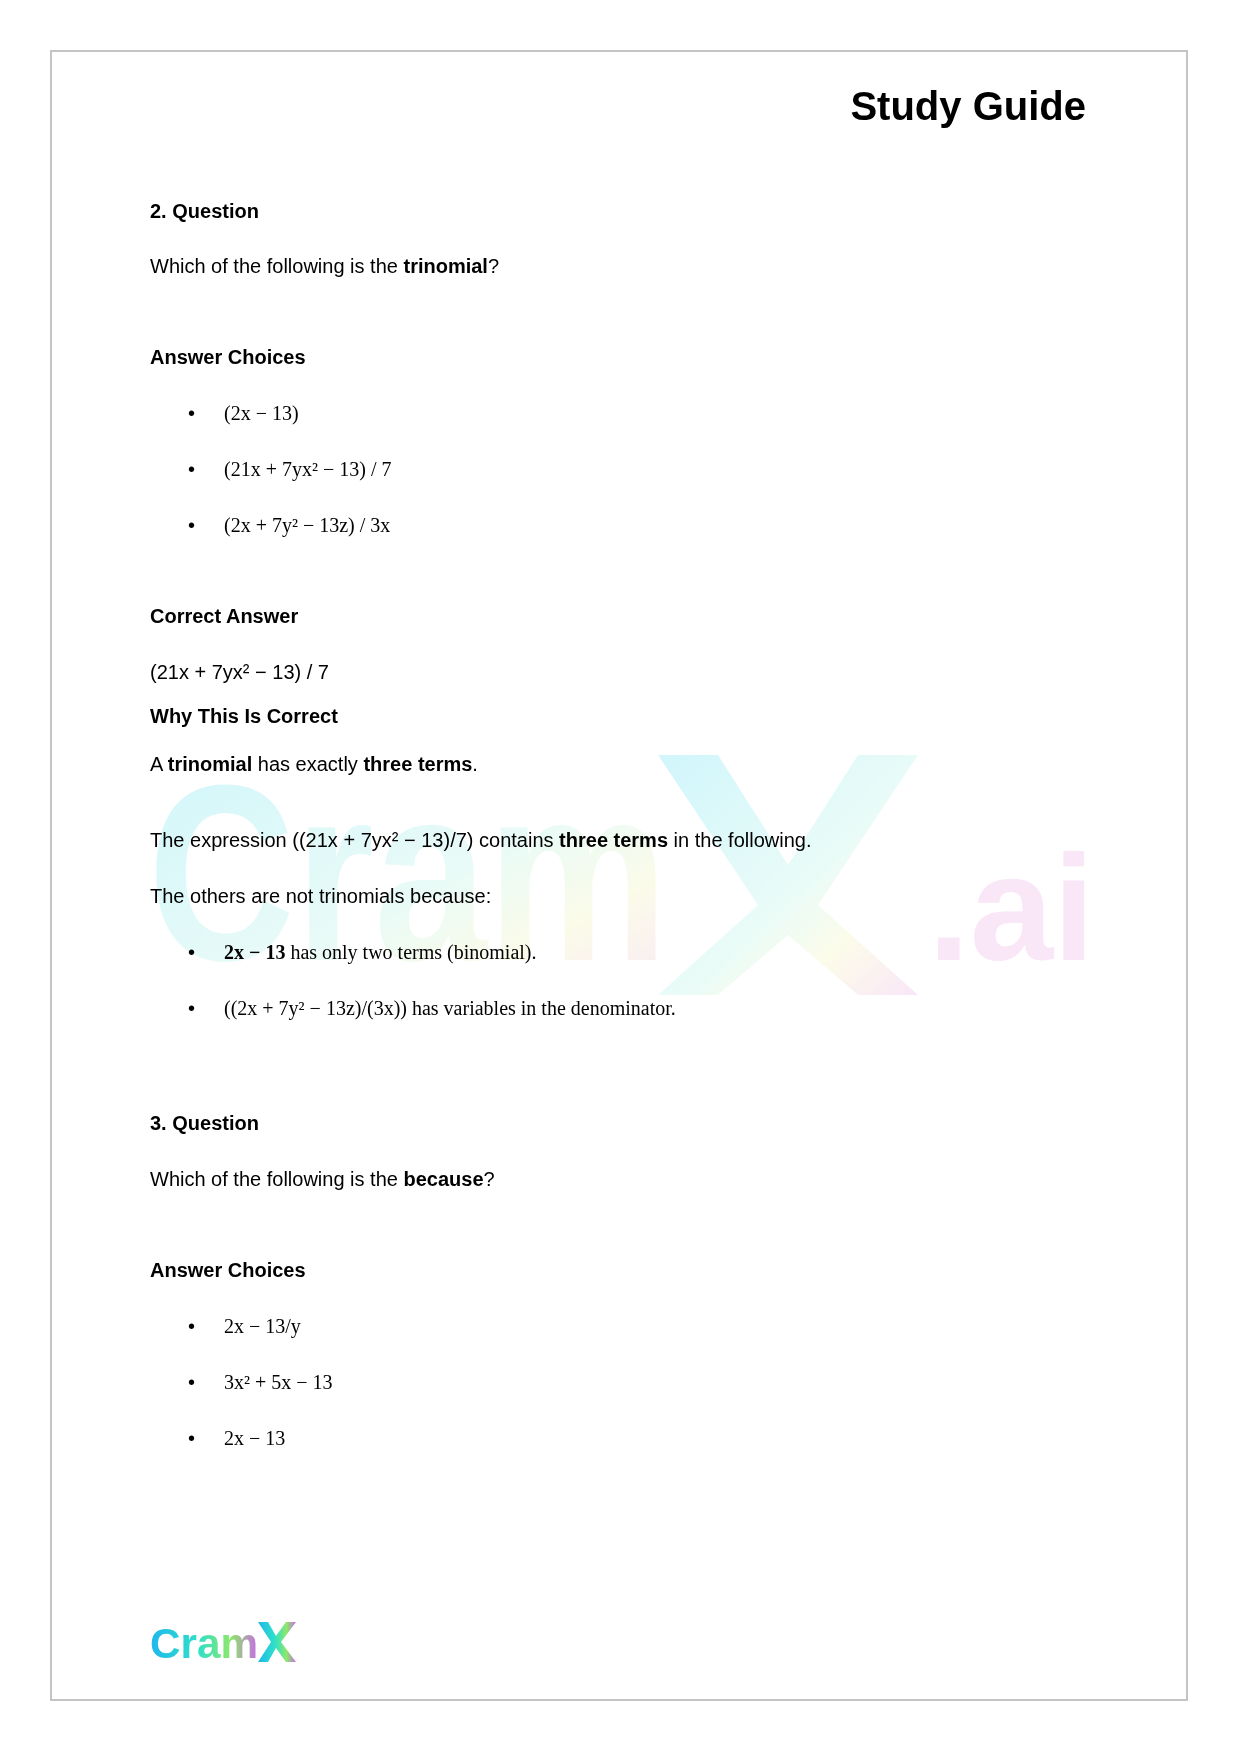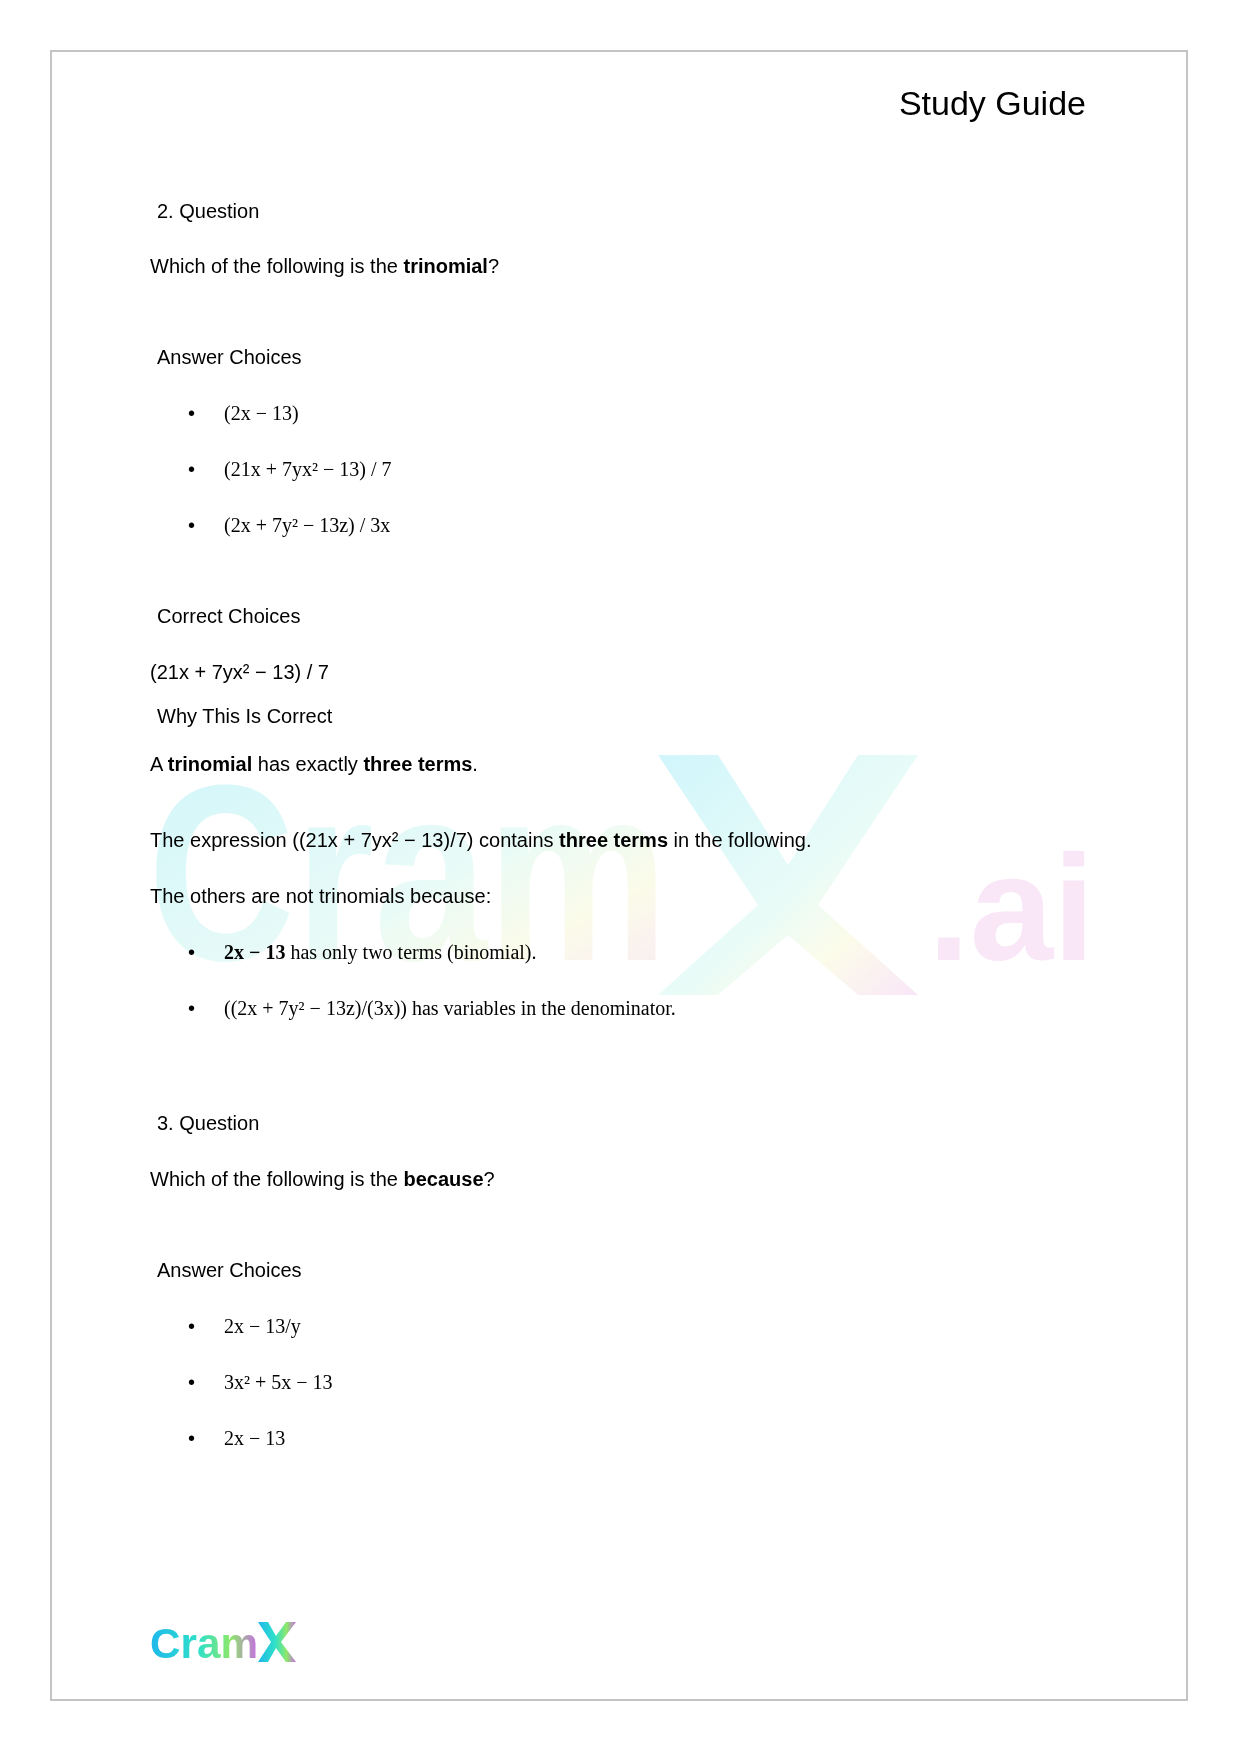--- a/index.html
+++ b/index.html
@@ -1,21 +1,21 @@
 <!DOCTYPE html>
 <html><head>
   <meta charset="utf-8">
   <style>
     html, body { margin: 0; padding: 0; background: #ffffff; }
     body { width: 1241px; height: 1755px; position: relative; overflow: hidden; font-family: "Liberation Sans", sans-serif; color: #000; }
     .page-frame { position: absolute; left: 50px; top: 50px; width: 1138px; height: 1651px; border: 2px solid #c4c4c4; box-sizing: border-box; }
-    .header-title { position: absolute; right: 155px; top: 84px; font-size: 34px; font-weight: normal; }
+    .header-title { position: absolute; right: 155px; top: 84px; font-size: 40px; font-weight: bold; }
     .content { position: absolute; left: 150px; top: 0; width: 960px; }
     .line { position: absolute; left: 0; font-size: 20px; line-height: 24px; white-space: nowrap; }
-    .h { font-weight: normal; margin-left: 7px; }
+    .h { font-weight: bold; }
     .bullet { position: absolute; left: 0; font-size: 20px; line-height: 24px; white-space: nowrap; }
     .bullet .dot { position: absolute; left: 38px; }
     .bullet .txt { position: absolute; left: 74px; font-family: Liberation Serif, serif; }
     b { font-weight: bold; }
     .watermark { position: absolute; left: 148px; top: 755px; width: 940px; height: 240px; pointer-events: none; }
     .logo { position: absolute; left: 150px; top: 1618px; width: 150px; height: 50px; }
   </style>
 </head>
 <body>
 
@@ -51,21 +51,21 @@
   </div>
   <div class="bullet" style="top:457px">
     <span class="dot">•</span>
     <span class="txt">(21x + 7yx² − 13) / 7</span>
   </div>
   <div class="bullet" style="top:513px">
     <span class="dot">•</span>
     <span class="txt">(2x + 7y² − 13z) / 3x</span>
   </div>
 
-  <div class="line h" style="top:604px">Correct Choices</div>
+  <div class="line h" style="top:604px">Correct Answer</div>
   <div class="line" style="top:660px">(21x + 7yx² − 13) / 7</div>
 
   <div class="line h" style="top:704px">Why This Is Correct</div>
   <div class="line" style="top:752px">
     <span>A </span><b>trinomial</b><span> has exactly </span><b>three terms</b><span>.</span>
   </div>
   <div class="line" style="top:828px">
     <span>The expression ((21x + 7yx² − 13)/7) contains </span><b>three terms</b><span> in the following.</span>
   </div>
   <div class="line" style="top:884px">The others are not trinomials because:</div>

